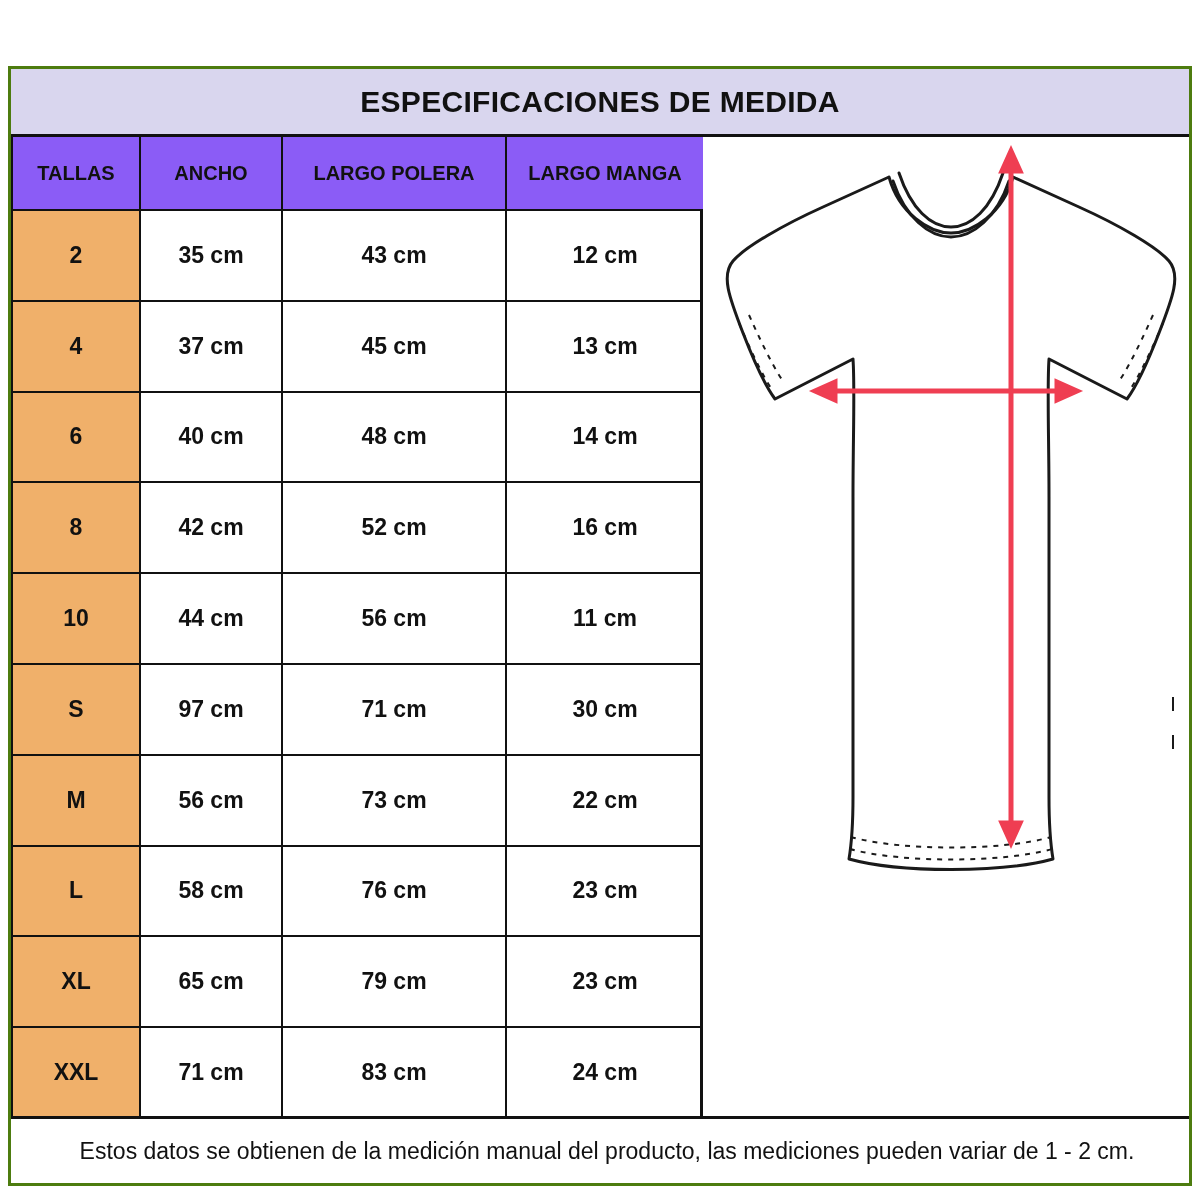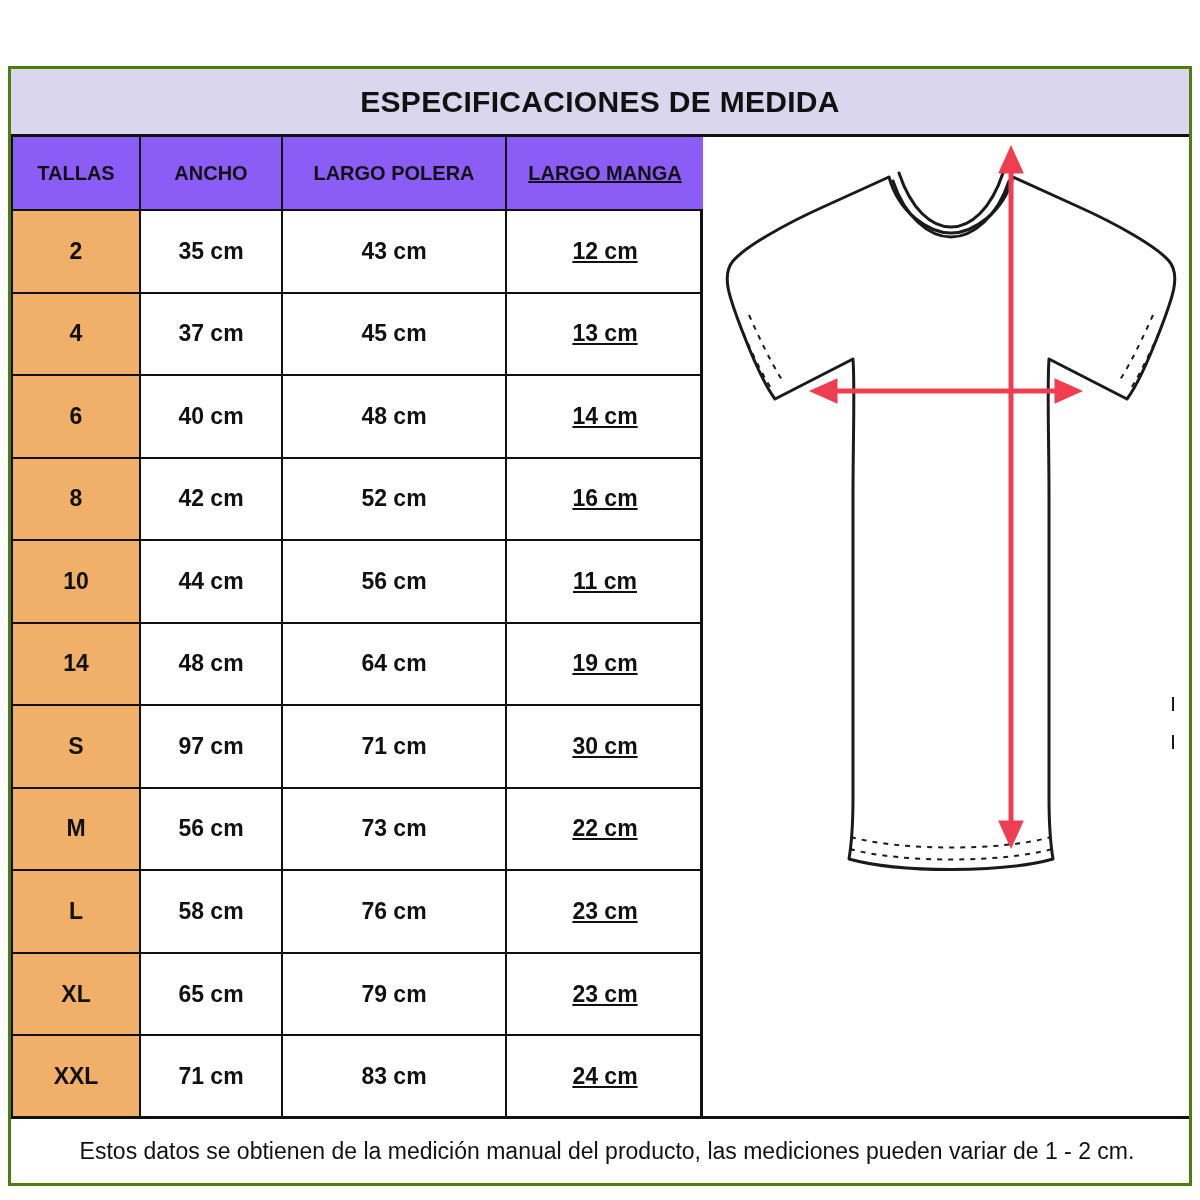--- a/index.html
+++ b/index.html
@@ -104,21 +104,21 @@
   }
   table.size-table tbody td.size-col {
     background: #f0b06a;
   }
   col.c-size   { width: 128px; }
   col.c-ancho  { width: 142px; }
   col.c-largo  { width: 224px; }
   col.c-manga  { width: 198px; }
 
   th.first-col, td.size-col { border-left: none; }
-  th.last-col, td.last-col { border-right: none; text-decoration: underline; }
+  th.last-col, td.last-col { border-right: none; }
 
   
   .footer-note {
     position: absolute;
     left: 0;
     bottom: 0;
     width: 100%;
     height: 67px;
     border-top: 3px solid #111111;
     box-sizing: border-box;
@@ -191,26 +191,20 @@
             <td class="size-col">8</td>
             <td>42 cm</td>
             <td>52 cm</td>
             <td class="last-col">16 cm</td>
           </tr>
           <tr>
             <td class="size-col">10</td>
             <td>44 cm</td>
             <td>56 cm</td>
             <td class="last-col">11 cm</td>
-          </tr>
-          <tr>
-            <td class="size-col">14</td>
-            <td>48 cm</td>
-            <td>64 cm</td>
-            <td class="last-col">19 cm</td>
           </tr>
           <tr>
             <td class="size-col">S</td>
             <td>97 cm</td>
             <td>71 cm</td>
             <td class="last-col">30 cm</td>
           </tr>
           <tr>
             <td class="size-col">M</td>
             <td>56 cm</td>

